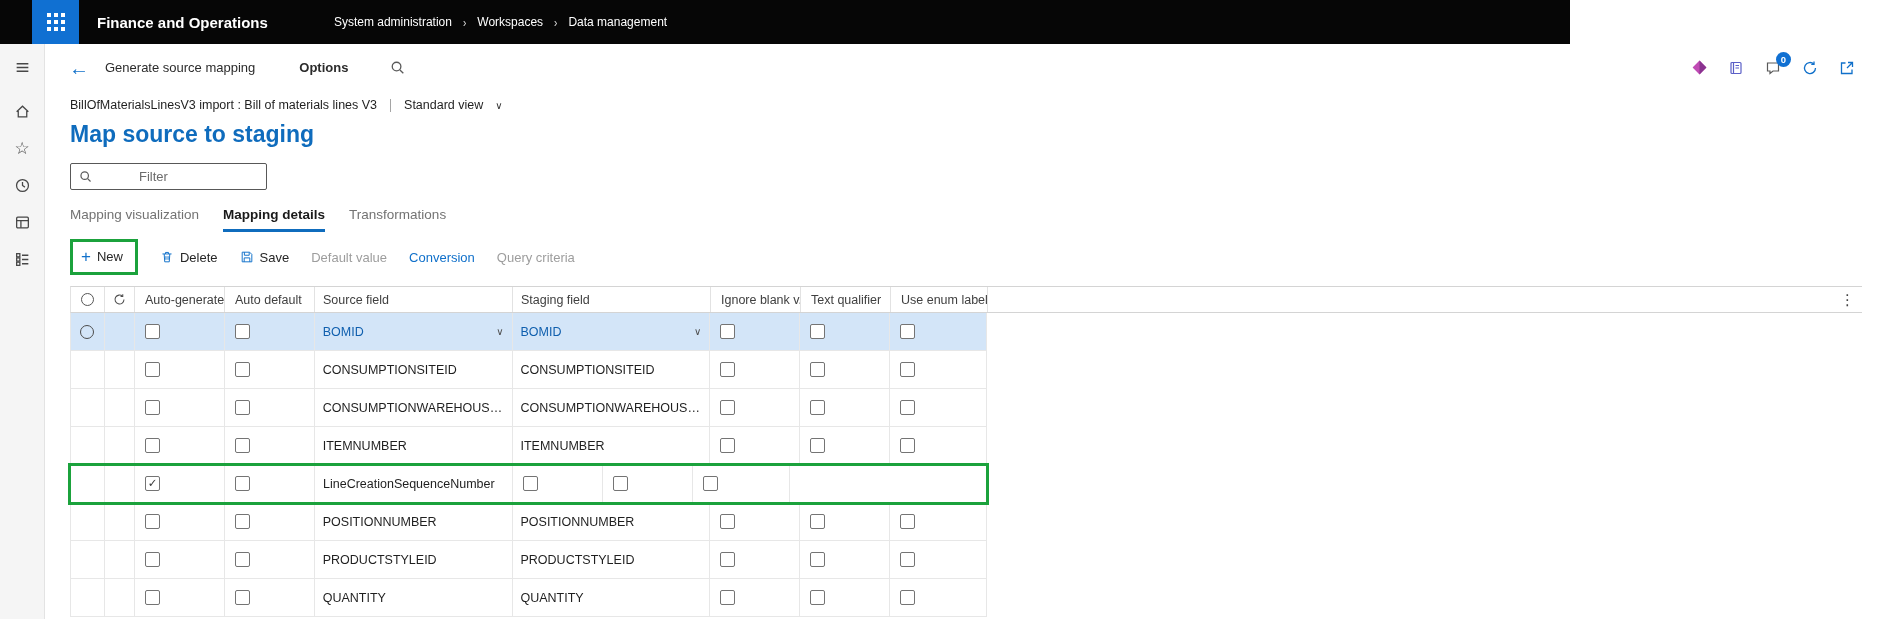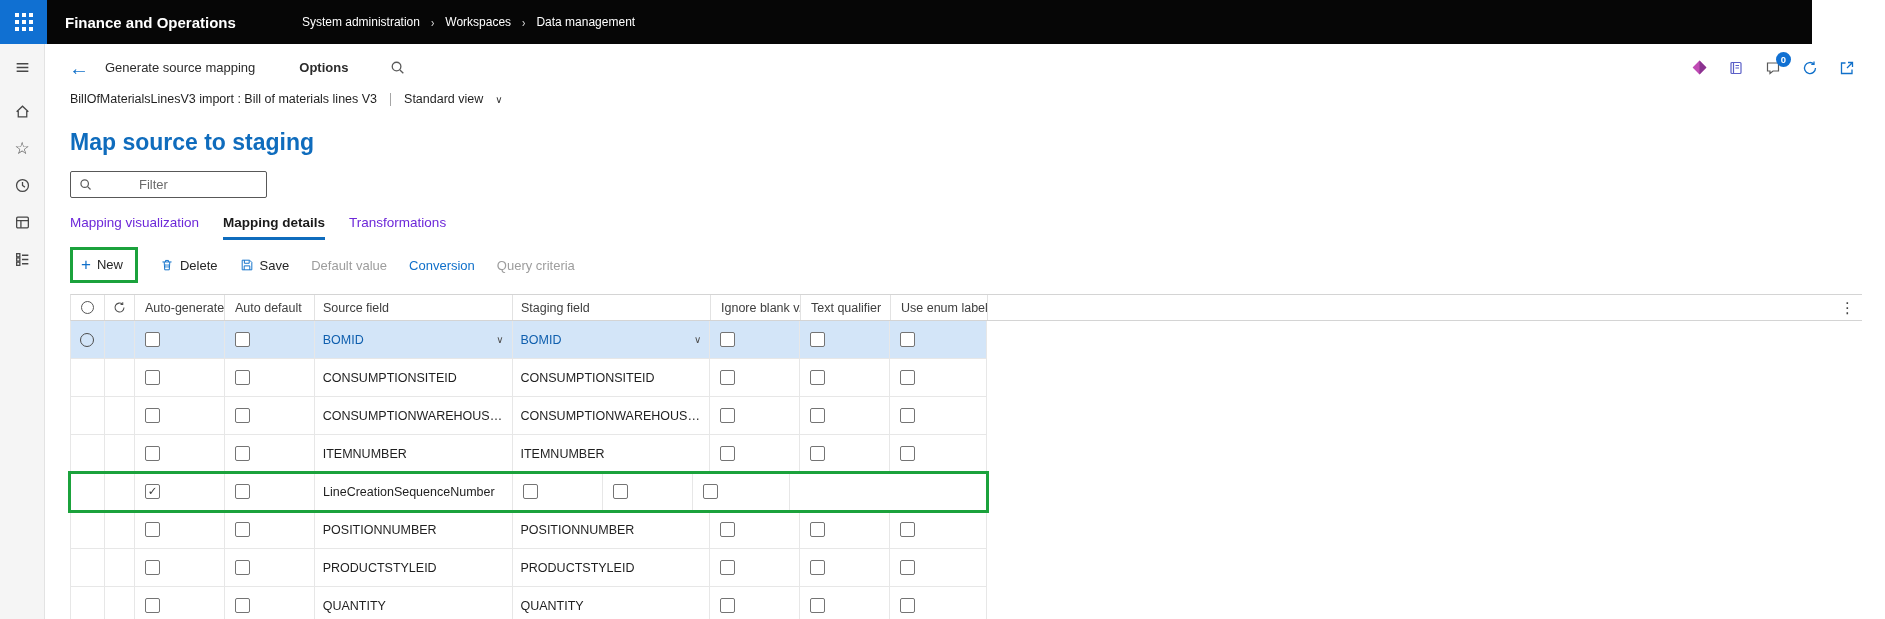--- a/index.html
+++ b/index.html
@@ -1,21 +1,21 @@
 <!DOCTYPE html>
 <html><head>
 <meta charset="utf-8">
 <style>
   * { margin:0; padding:0; box-sizing:border-box; }
   html,body { width:1885px; height:619px; background:#fff; overflow:hidden;
               font-family:"Liberation Sans","DejaVu Sans",sans-serif; color:#262626; }
 
   
-  .top-bar { position:absolute; top:0; left:0; width:1812px; height:44px; background:#060606;
-             color:#fff; display:flex; align-items:center; }
+  .top-bar { position:absolute; top:0; left:0; width:1570px; height:44px; background:#060606;
+             color:#fff; display:flex; align-items:center;padding-left:32px; }
   .waffle { width:47px; height:44px; background:#1070d2; display:flex; align-items:center;
             justify-content:center; cursor:pointer; flex:0 0 auto; }
   .waffle-grid { display:grid; grid-template-columns:repeat(3,4px); grid-gap:3px; }
   .waffle-grid i { width:4px; height:4px; background:#fff; display:block; }
   .app-title { font-size:15px; font-weight:700; margin-left:18px; white-space:nowrap; }
   .breadcrumb { display:flex; align-items:center; gap:11px; margin-left:66px; font-size:12px; }
   .crumb { cursor:pointer; white-space:nowrap; }
   .crumb-sep { font-size:10px; opacity:.85; transform:scaleY(1.3); }
   .top-right { margin-left:auto; display:flex; align-items:center; height:100%; }
   .company { font-size:13px; padding:0 14px; cursor:pointer; }
@@ -40,38 +40,38 @@
   .form-caption { font-size:13px; color:#2b2b2b; margin-right:44px; }
   .options-tab { font-size:13px; font-weight:700; color:#2b2b2b; margin-right:42px; cursor:pointer; }
   .ap-search { color:#5a5a5a; cursor:pointer; display:flex; align-items:center; }
   .ap-right { position:absolute; right:26px; top:0; height:47px; display:flex; align-items:center; gap:13px; }
   .ap-ic { position:relative; width:24px; height:24px; display:flex; align-items:center;
            justify-content:center; cursor:pointer; color:#1070ca; }
   .badge { position:absolute; top:-4px; right:-6px; min-width:15px; height:15px; border-radius:8px;
            background:#1070d2; color:#fff; font-size:9.5px; display:flex; align-items:center;
            justify-content:center; padding:0 3px; font-weight:700; }
 
-  .record-row { display:flex; align-items:center; padding-left:24px; margin-top:1px; font-size:12.5px;
+  .record-row { display:flex; align-items:center; padding-left:24px; margin-top:7px; font-size:12.5px;
                 color:#1f1f1f; }
   .vdiv { width:1px; height:13px; background:#a5a5a5; margin:0 13px; }
   .view-selector { display:flex; align-items:center; gap:12px; cursor:pointer; }
   .view-caret { font-size:10px; color:#333; }
 
-  .page-title { margin-top:23px; padding-left:24px; font-size:23px; font-weight:700; color:#0f6cbd; }
+  .page-title { margin-top:9px; padding-left:24px; font-size:23px; font-weight:700; color:#0f6cbd; }
 
   .filter-box { margin:15px 0 0 24px; width:197px; height:27px; border:1px solid #585858;
                 border-radius:2px; display:flex; align-items:center; padding:0 8px; gap:7px;
                 background:#fff; }
   .filter-box svg { color:#5a5a5a; flex:0 0 auto; }
   .filter-box input { border:none; outline:none; flex:1; font-size:13px; color:#333;
                       font-family:inherit; background:transparent;margin-left:40px; }
   .filter-box input::placeholder { color:#6b6b6b; }
 
   .tab-strip { display:flex; gap:24px; padding-left:24px; margin-top:17px; font-size:13.5px; }
-  .tab { padding-bottom:7px; color:#6d28d9; cursor:pointer; border-bottom:3px solid transparent; }
+  .tab { padding-bottom:7px; color:#737373; cursor:pointer; border-bottom:3px solid transparent; }
   .tab.active { color:#1a1a1a; font-weight:700; border-bottom-color:#0f6cbd; }
 
   .toolbar { display:flex; align-items:center; gap:22px; padding-left:24px; margin-top:13px;
              font-size:13px; }
   .tb-item { display:flex; align-items:center; gap:6px; color:#262626; cursor:pointer; white-space:nowrap; }
   .tb-item .tb-ic { color:#1070ca; display:flex; align-items:center; }
   .tb-item .plus-glyph { color:#1070ca; font-size:17px; font-weight:400; line-height:1; }
   .tb-item.disabled { color:#9d9d9d; cursor:default; }
   .tb-item.link { color:#1070ca; }
   .annotate-box { border:3px solid #1ba23c; padding:6px 12px 7px 8px; margin:-6px 0; }

